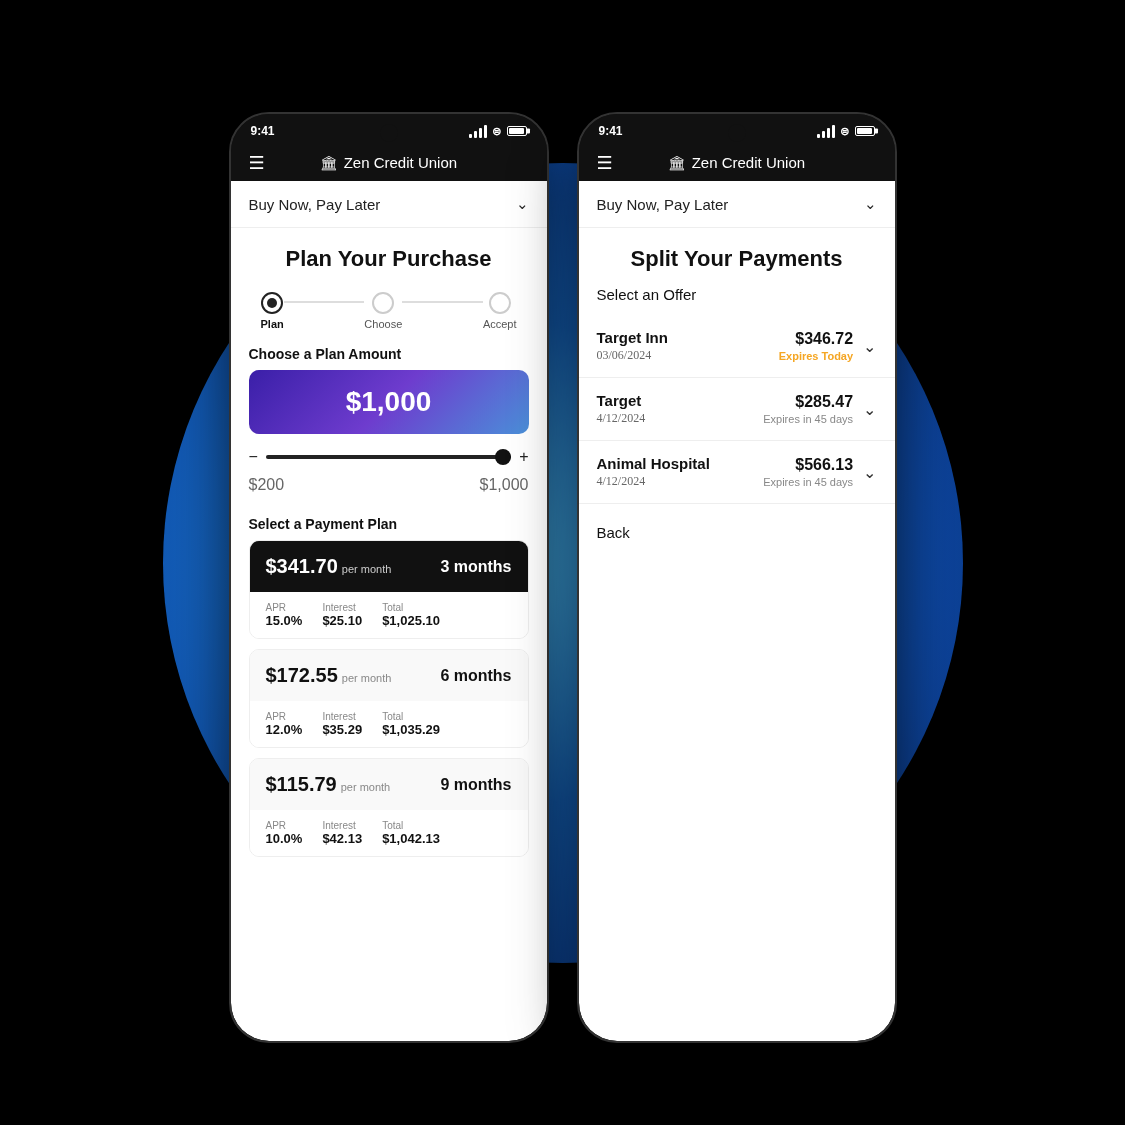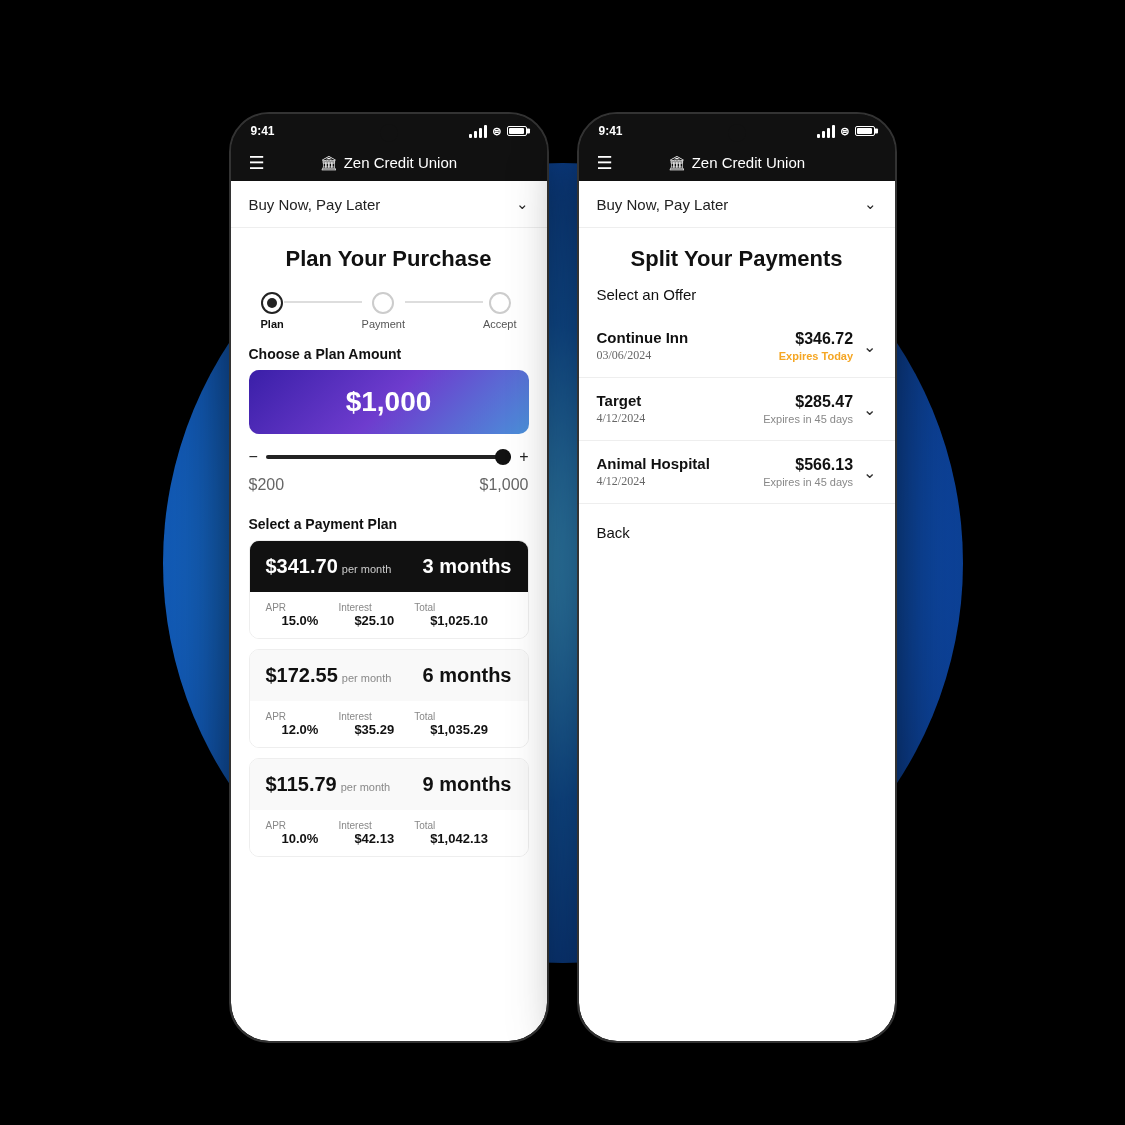--- a/index.html
+++ b/index.html
@@ -295,21 +295,21 @@
       color: #ccc;
       margin-left: 4px;
     }
 
     .plan-monthly-sub.dark {
       color: #888;
     }
 
     .plan-months {
       color: #fff;
-      font-size: 20px;
+      font-size: 16px;
       font-weight: 700;
     }
 
     .plan-months.dark {
       color: #111;
     }
 
     .plan-details {
       display: flex;
       padding: 10px 16px;
@@ -324,21 +324,20 @@
 
     .plan-detail-label {
       font-size: 10px;
       color: #888;
     }
 
     .plan-detail-value {
       font-size: 13px;
       font-weight: 600;
       color: #111;
-      margin-left: 16px;
     }
 
     
     .split-title {
       text-align: center;
       font-size: 22px;
       font-weight: 800;
       color: #111;
       padding: 18px 18px 14px;
     }
@@ -519,21 +518,21 @@
       <div class="plan-title">Plan Your Purchase</div>
 
       <div class="steps-container">
         <div class="step-item">
           <div class="step-circle active"></div>
           <span class="step-label active">Plan</span>
         </div>
         <div class="step-line"></div>
         <div class="step-item">
           <div class="step-circle"></div>
-          <span class="step-label">Payment</span>
+          <span class="step-label">Choose</span>
         </div>
         <div class="step-line"></div>
         <div class="step-item">
           <div class="step-circle"></div>
           <span class="step-label">Accept</span>
         </div>
       </div>
 
       <div class="section-label">Choose a Plan Amount</div>
 
@@ -660,21 +659,21 @@
         <span>Buy Now, Pay Later</span>
         <span>⌄</span>
       </div>
 
       <div class="split-title">Split Your Payments</div>
 
       <div class="select-offer-label">Select an Offer</div>
 
       <div class="offer-item">
         <div class="offer-left">
-          <div class="offer-name">Continue Inn</div>
+          <div class="offer-name">Target Inn</div>
           <div class="offer-date">03/06/2024</div>
         </div>
         <div class="offer-right">
           <div class="offer-amount-block">
             <div class="offer-amount">$346.72</div>
             <div class="offer-expires urgent">Expires Today</div>
           </div>
           <span class="chevron-icon">⌄</span>
         </div>
       </div>

